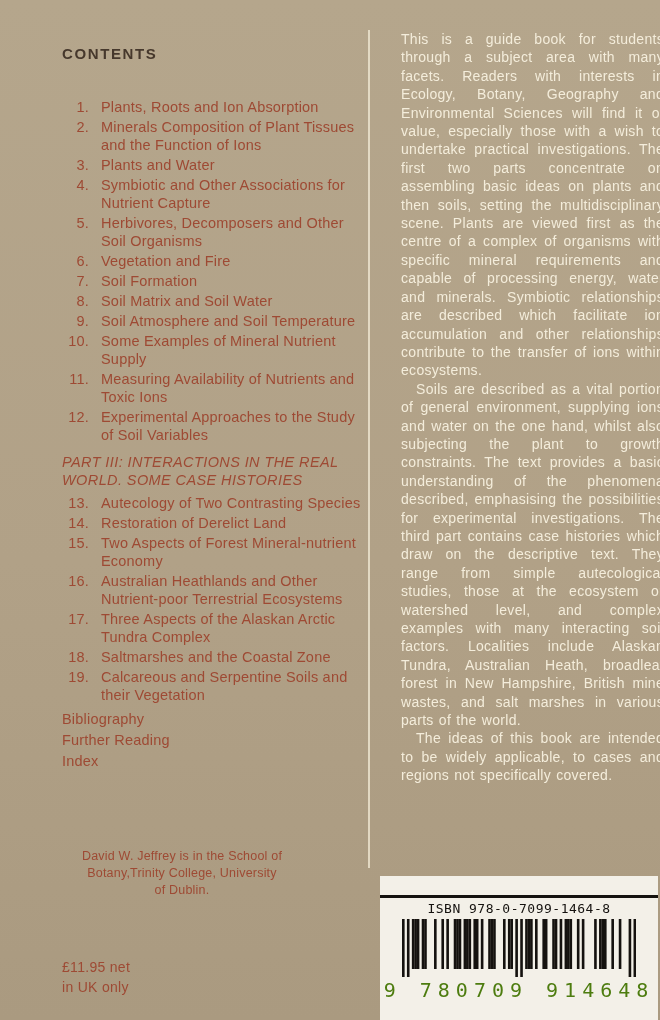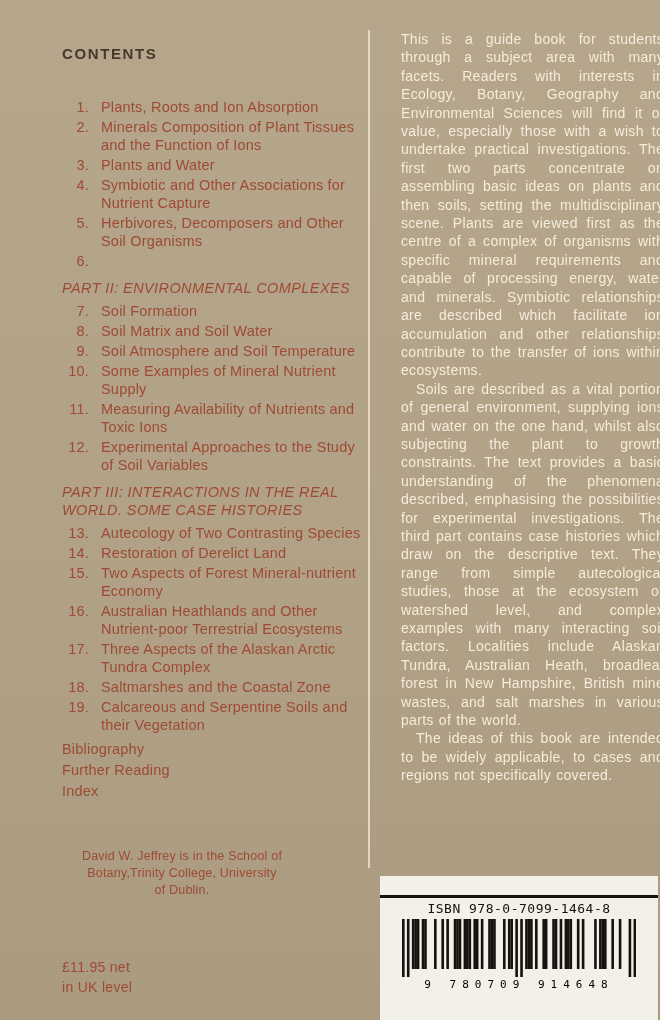--- a/index.html
+++ b/index.html
@@ -47,22 +47,22 @@
   .right-col .para.indent { text-indent:15px; }
 
   
   .barcode-box { position:absolute; left:380px; top:876px; width:278px; height:163px;
     background:#f3f0e8; display:flex; flex-direction:column; align-items:center;
     padding-top:19px; }
   .barcode-rule { width:100%; height:3px; background:#15120f; }
   .isbn-label { font-family:"DejaVu Sans Mono", monospace; font-size:13px;
     color:#15120f; letter-spacing:0.5px; margin-top:3px; }
   .barcode-svg { display:block; margin-top:3px; }
-  .barcode-number { font-family:"DejaVu Sans Mono", monospace; font-size:11px;
-    color:#000000; letter-spacing:6px; margin-top:1px; white-space:nowrap; }
+  .barcode-number { font-family:"DejaVu Sans Mono", monospace; font-size:20px;
+    color:#4d7c0f; letter-spacing:6px; margin-top:1px; white-space:nowrap; }
 </style>
 </head>
 <body>
 
 <div class="cover">
 
   <div class="left-col">
     <h1 class="contents-title">CONTENTS</h1>
 
     <div class="toc-item">
@@ -80,23 +80,23 @@
     <div class="toc-item">
       <span class="toc-num">4.</span>
       <span class="toc-text">Symbiotic and Other Associations for Nutrient Capture</span>
     </div>
     <div class="toc-item">
       <span class="toc-num">5.</span>
       <span class="toc-text">Herbivores, Decomposers and Other Soil Organisms</span>
     </div>
     <div class="toc-item">
       <span class="toc-num">6.</span>
-    </div>
-
-    <h2 class="part-heading">PART II: ENVIRONMENTAL COMPLEXES</h2>
+      <span class="toc-text">Vegetation and Fire</span>
+    </div>
+
     <div class="toc-item">
       <span class="toc-num">7.</span>
       <span class="toc-text">Soil Formation</span>
     </div>
     <div class="toc-item">
       <span class="toc-num">8.</span>
       <span class="toc-text">Soil Matrix and Soil Water</span>
     </div>
     <div class="toc-item">
       <span class="toc-num">9.</span>
@@ -161,21 +161,21 @@
   </div>
 
   <div class="author-note">
     <div>David W. Jeffrey is in the School of</div>
     <div>Botany,Trinity College, University</div>
     <div>of Dublin.</div>
   </div>
 
   <div class="price">
     <div>£11.95 net</div>
-    <div>in UK level</div>
+    <div>in UK only</div>
   </div>
 
   <div class="barcode-box">
     <div class="barcode-rule"></div>
     <div class="isbn-label">ISBN 978-0-7099-1464-8</div>
     <svg class="barcode-svg" width="234" height="58" viewBox="0 0 234 58">
         <rect x="0.00" y="0" width="2.61" height="58" fill="#15120f"></rect>
         <rect x="4.93" y="0" width="2.61" height="58" fill="#15120f"></rect>
         <rect x="9.85" y="0" width="2.61" height="50" fill="#15120f"></rect>
         <rect x="12.32" y="0" width="2.61" height="50" fill="#15120f"></rect>

